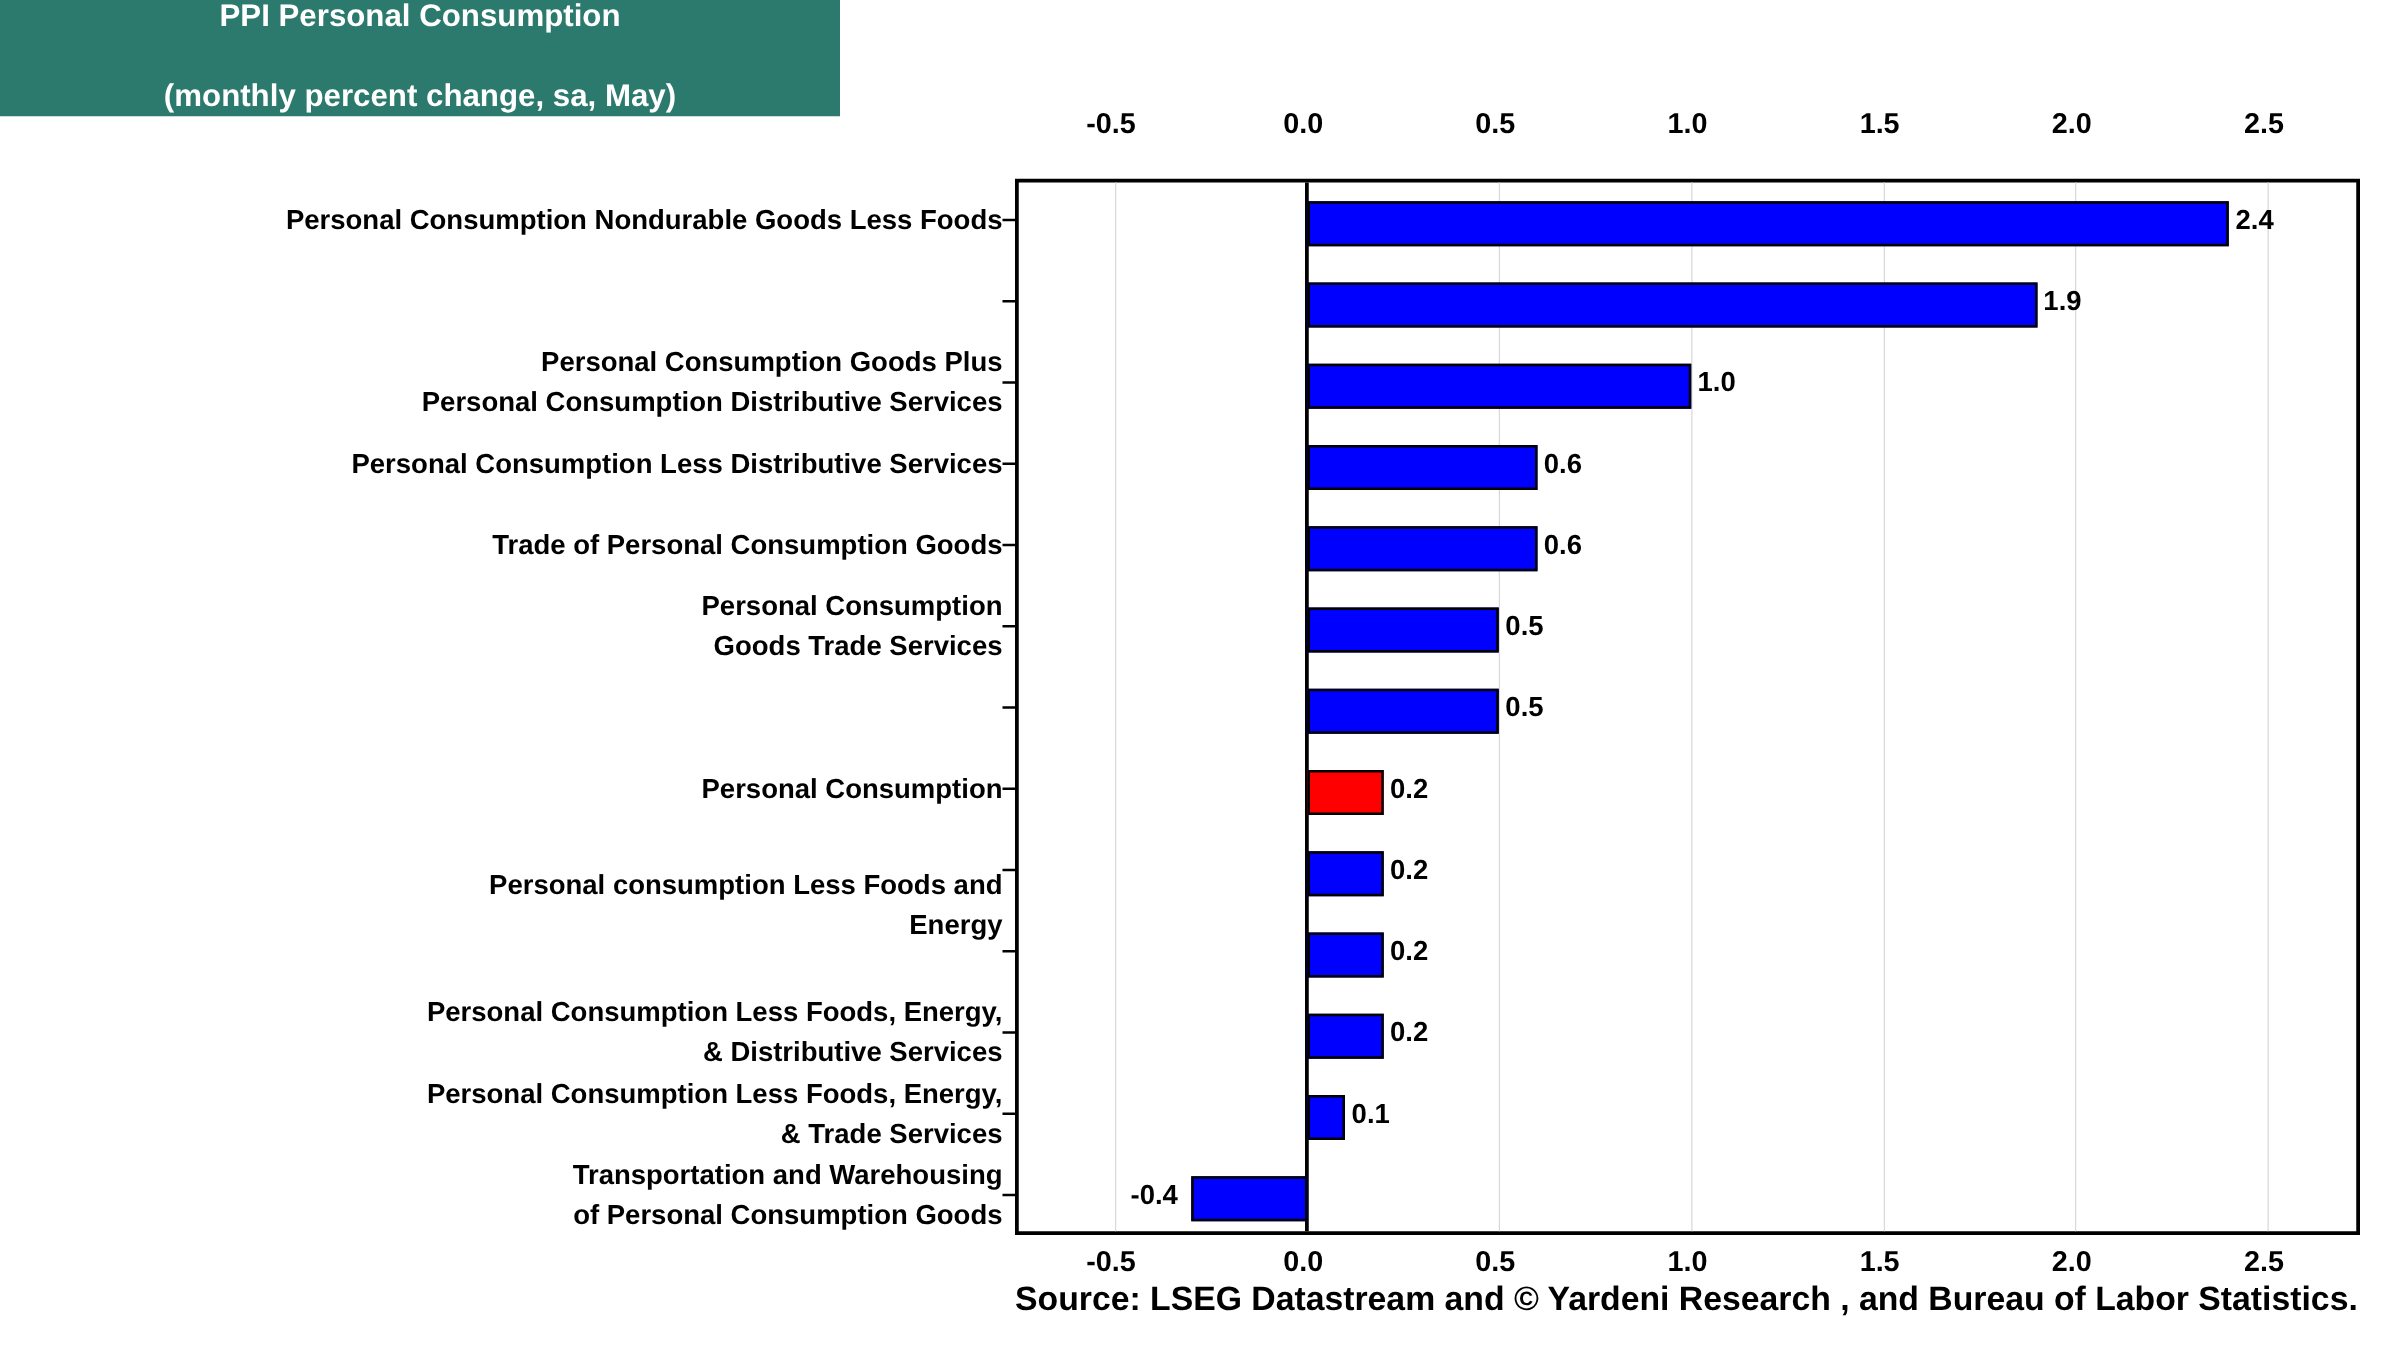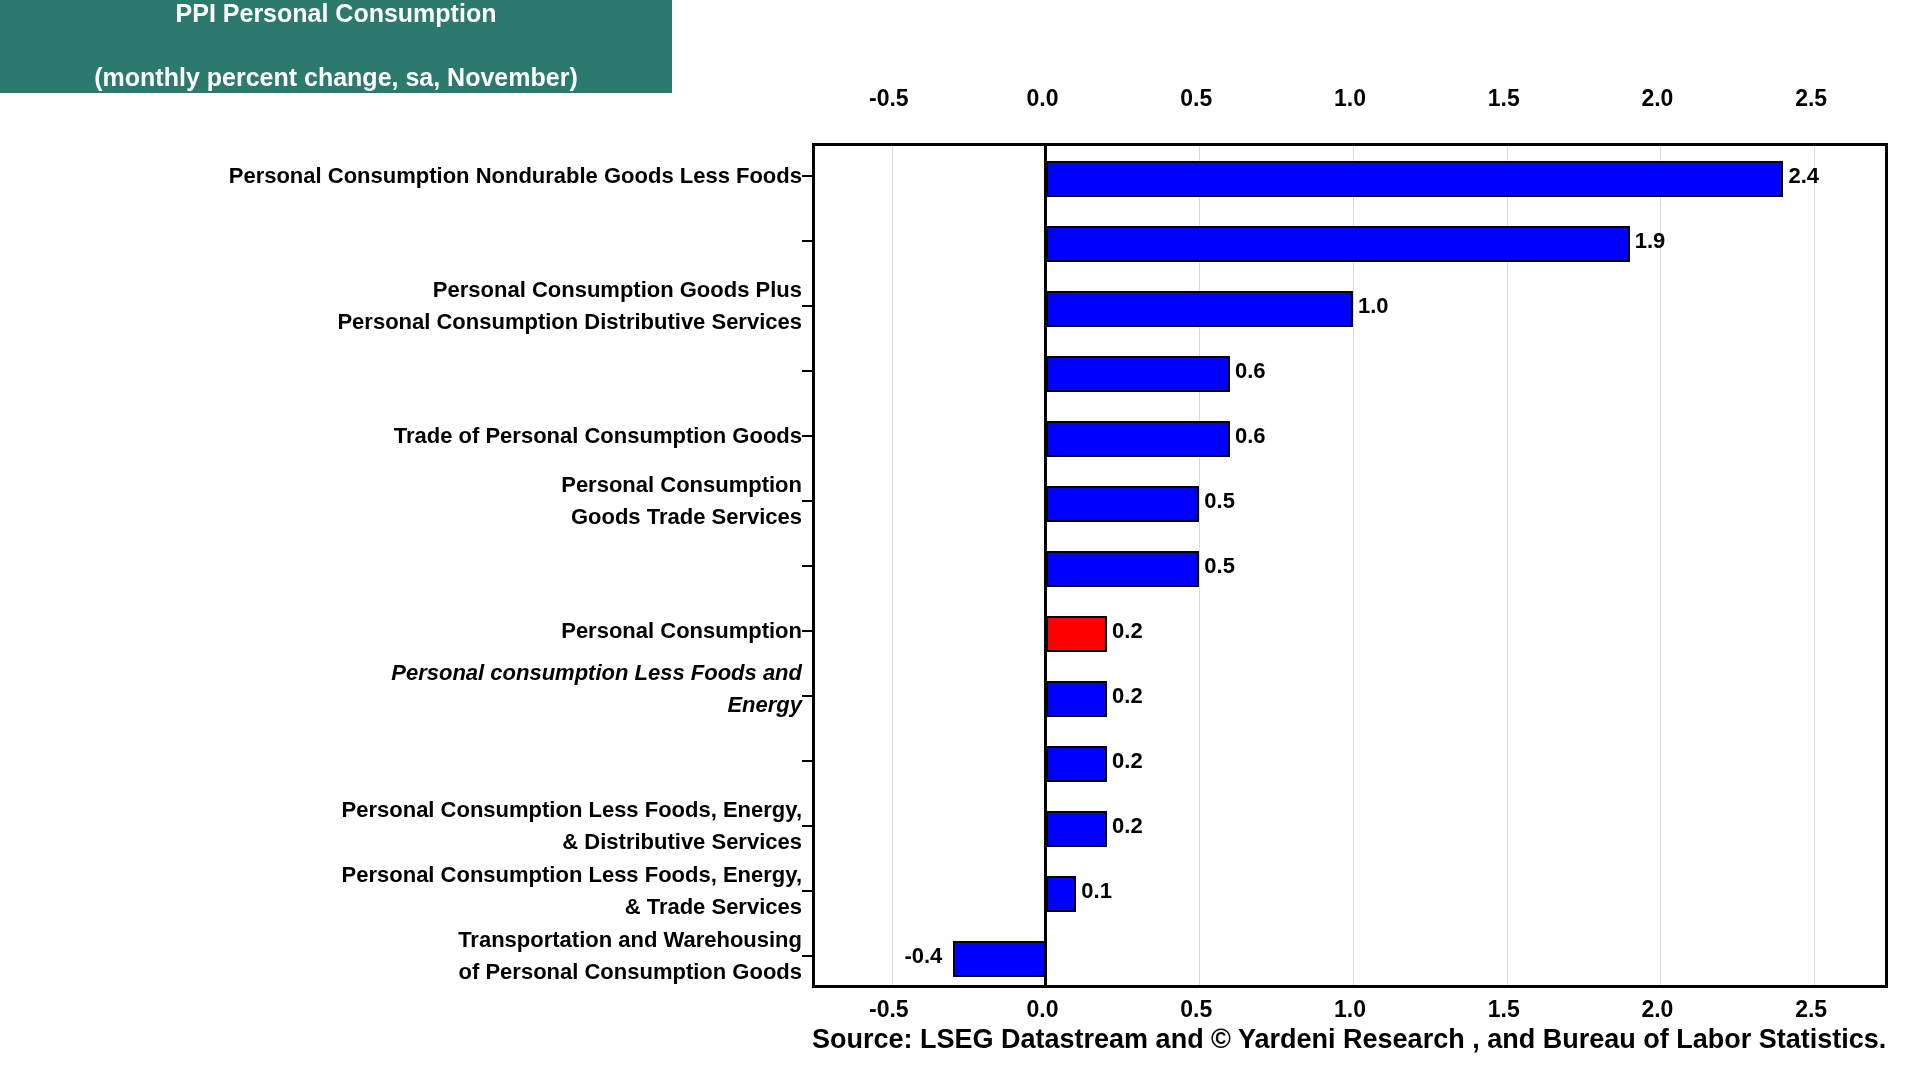--- a/index.html
+++ b/index.html
@@ -134,21 +134,21 @@
     white-space: nowrap;
   }
 </style>
 </head>
 <body>
 
 <div id="root">
 
   <div id="title-banner">
     <div class="title-line">PPI Personal Consumption</div>
-    <div class="title-line">(monthly percent change, sa, November)</div>
+    <div class="title-line">(monthly percent change, sa, May)</div>
   </div>
 
   <div id="ticks-top">
       <div class="tick-label" style="left: 888.857px; top: 85px;">-0.5</div>
       <div class="tick-label" style="left: 1042.57px; top: 85px;">0.0</div>
       <div class="tick-label" style="left: 1196.29px; top: 85px;">0.5</div>
       <div class="tick-label" style="left: 1350px; top: 85px;">1.0</div>
       <div class="tick-label" style="left: 1503.71px; top: 85px;">1.5</div>
       <div class="tick-label" style="left: 1657.43px; top: 85px;">2.0</div>
       <div class="tick-label" style="left: 1811.14px; top: 85px;">2.5</div>
@@ -197,30 +197,31 @@
       <div class="bar-value" style="top: 955.5px; left: 942.343px; transform: translate(-100%, -50%);">-0.4</div>
     </div>
 
   <div id="cat-labels">
       <div class="cat-label" style="top: 175.5px; width: 800px;">Personal Consumption Nondurable Goods Less Foods</div>
       <div class="tickmark" style="left: 802px; top: 174.5px;"></div>
       <div class="tickmark" style="left: 802px; top: 239.5px;"></div>
       <div class="cat-label" style="top: 305.5px; width: 800px;">Personal Consumption Goods Plus
 Personal Consumption Distributive Services</div>
       <div class="tickmark" style="left: 802px; top: 304.5px;"></div>
+      <div class="cat-label" style="top: 370.5px; width: 800px;">Personal Consumption Less Distributive Services</div>
       <div class="tickmark" style="left: 802px; top: 369.5px;"></div>
       <div class="cat-label" style="top: 435.5px; width: 800px;">Trade of Personal Consumption Goods</div>
       <div class="tickmark" style="left: 802px; top: 434.5px;"></div>
       <div class="cat-label" style="top: 500.5px; width: 800px;">Personal Consumption
 Goods Trade Services</div>
       <div class="tickmark" style="left: 802px; top: 499.5px;"></div>
       <div class="tickmark" style="left: 802px; top: 564.5px;"></div>
       <div class="cat-label" style="top: 630.5px; width: 800px;">Personal Consumption</div>
       <div class="tickmark" style="left: 802px; top: 629.5px;"></div>
-      <div class="cat-label" style="top: 689px; width: 800px; font-style: italic;">Personal consumption Less Foods and
+      <div class="cat-label" style="top: 724px; width: 800px;">Personal consumption Less Foods and
 Energy</div>
       <div class="tickmark" style="left: 802px; top: 694.5px;"></div>
       <div class="tickmark" style="left: 802px; top: 759.5px;"></div>
       <div class="cat-label" style="top: 825.5px; width: 800px;">Personal Consumption Less Foods, Energy,
 &amp; Distributive Services</div>
       <div class="tickmark" style="left: 802px; top: 824.5px;"></div>
       <div class="cat-label" style="top: 890.5px; width: 800px;">Personal Consumption Less Foods, Energy,
 &amp; Trade Services</div>
       <div class="tickmark" style="left: 802px; top: 889.5px;"></div>
       <div class="cat-label" style="top: 955.5px; width: 800px;">Transportation and Warehousing

